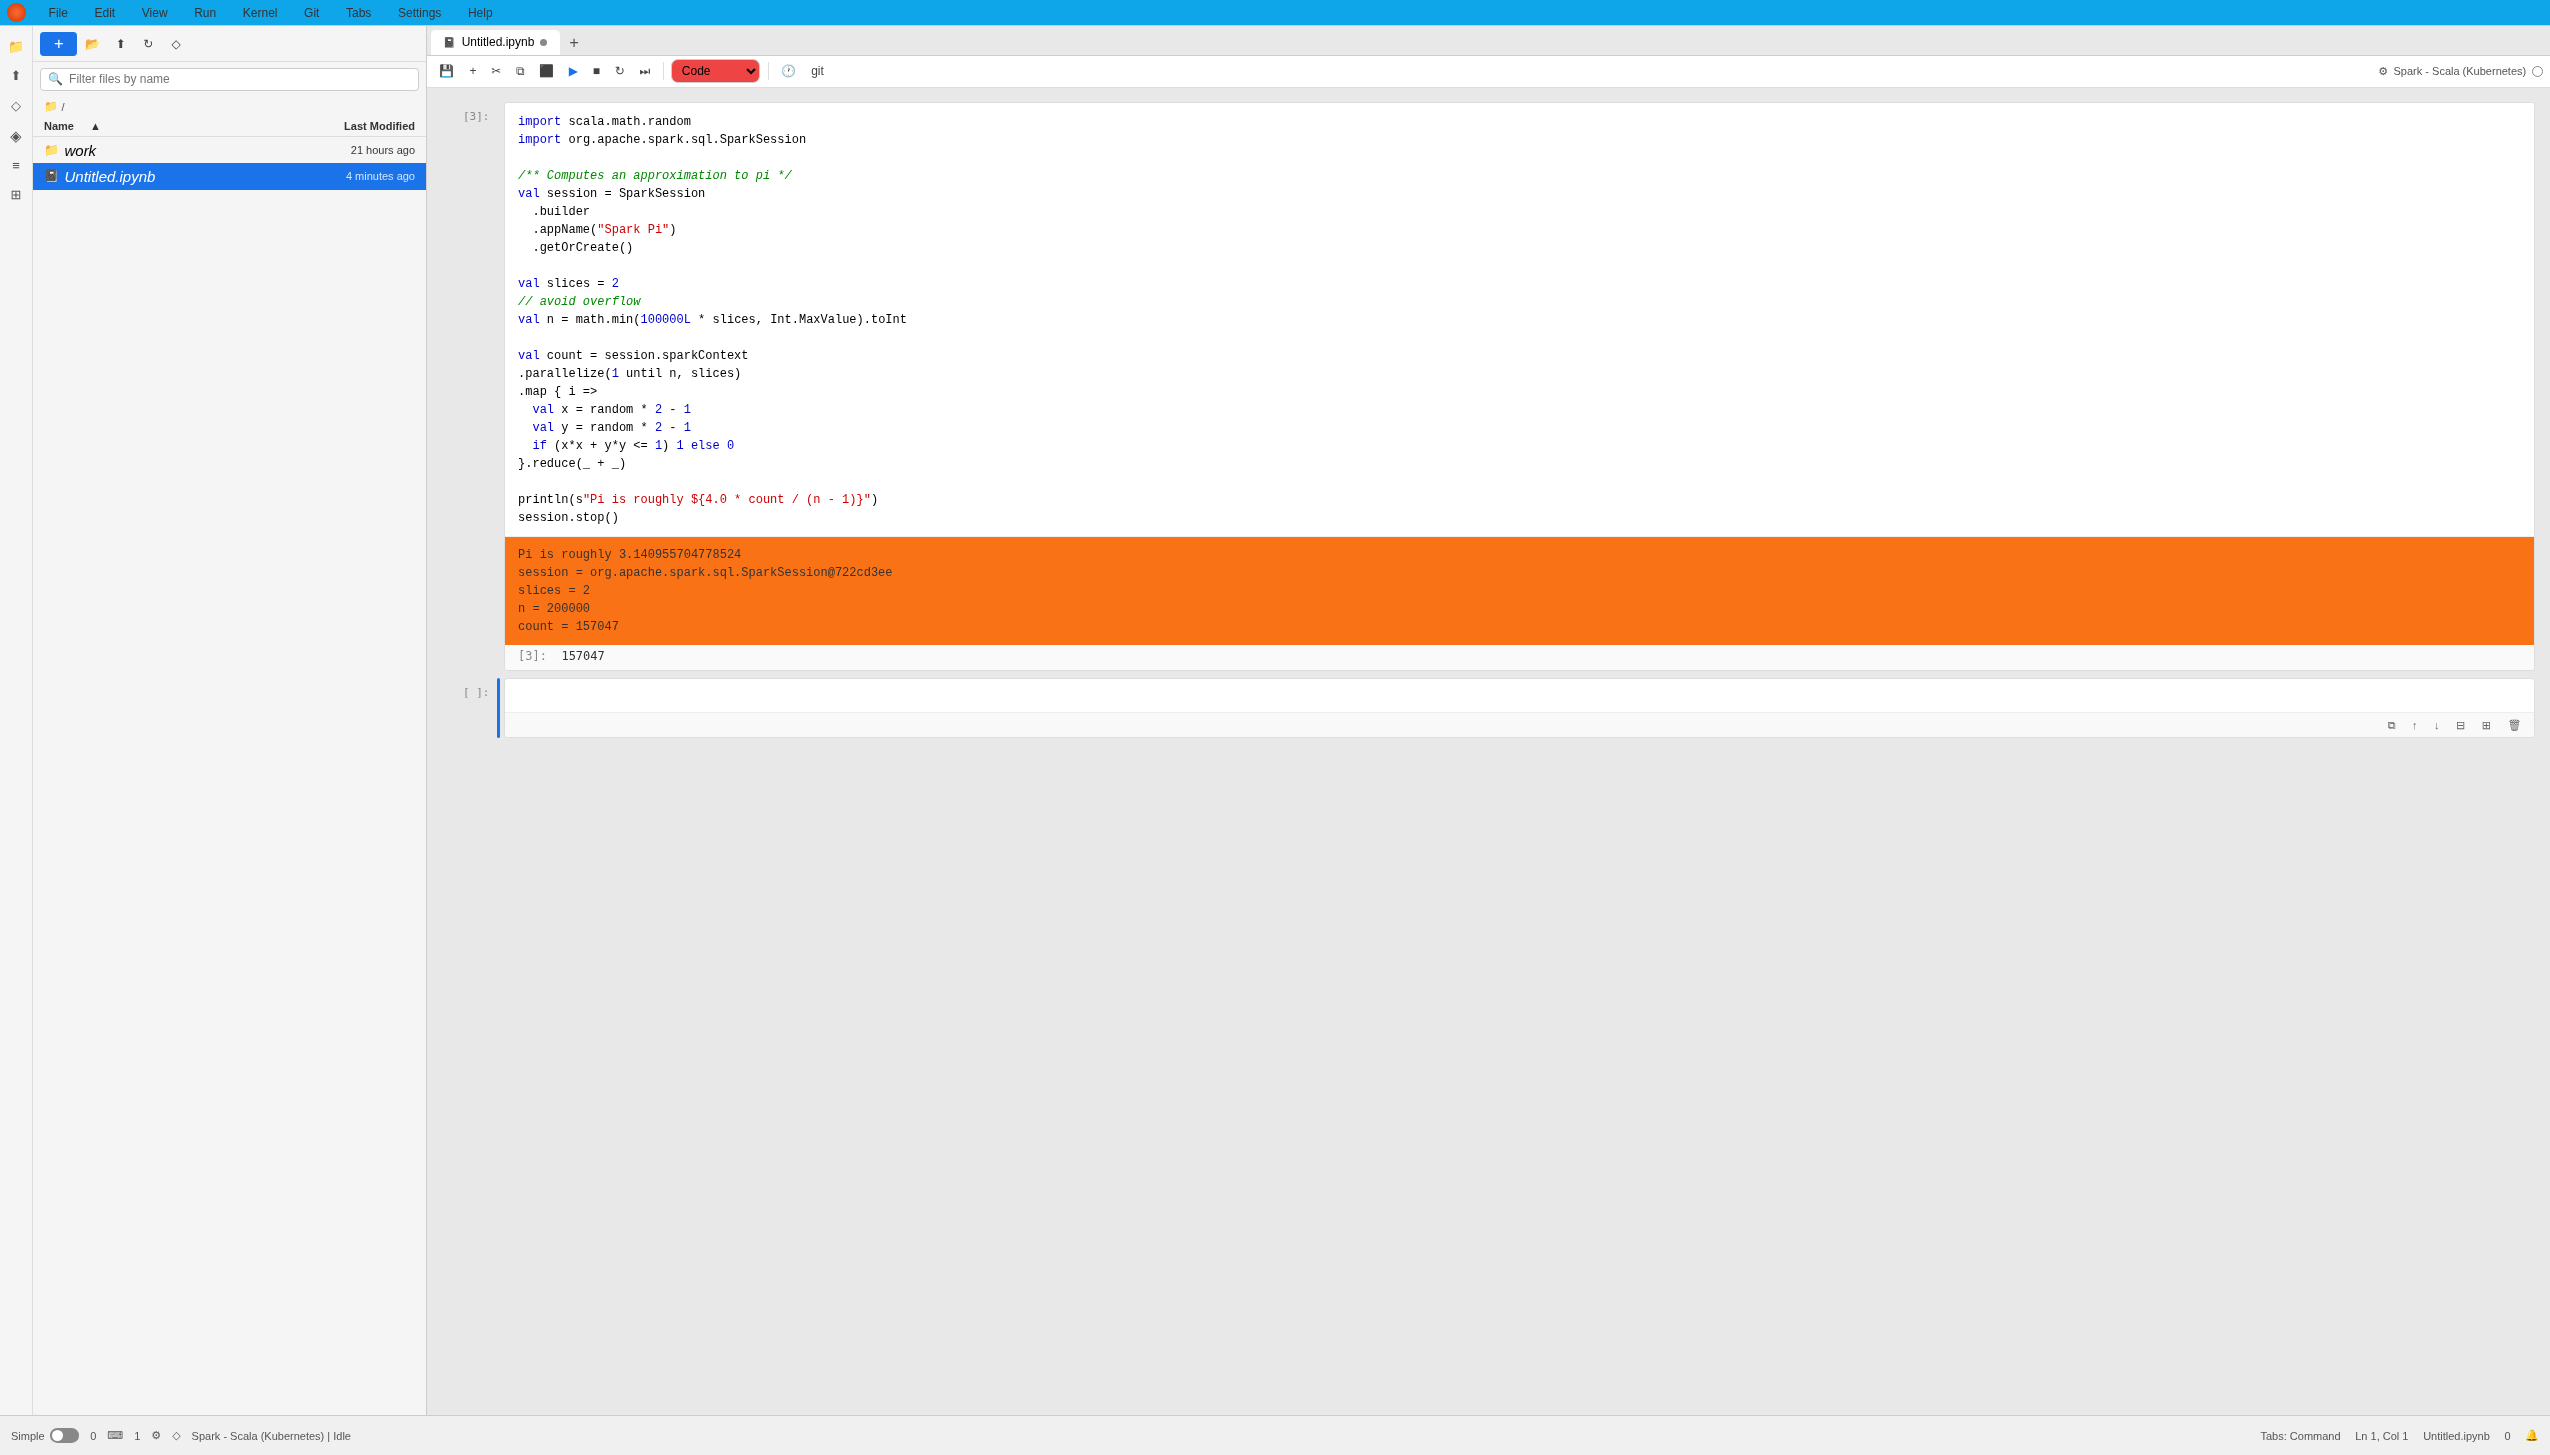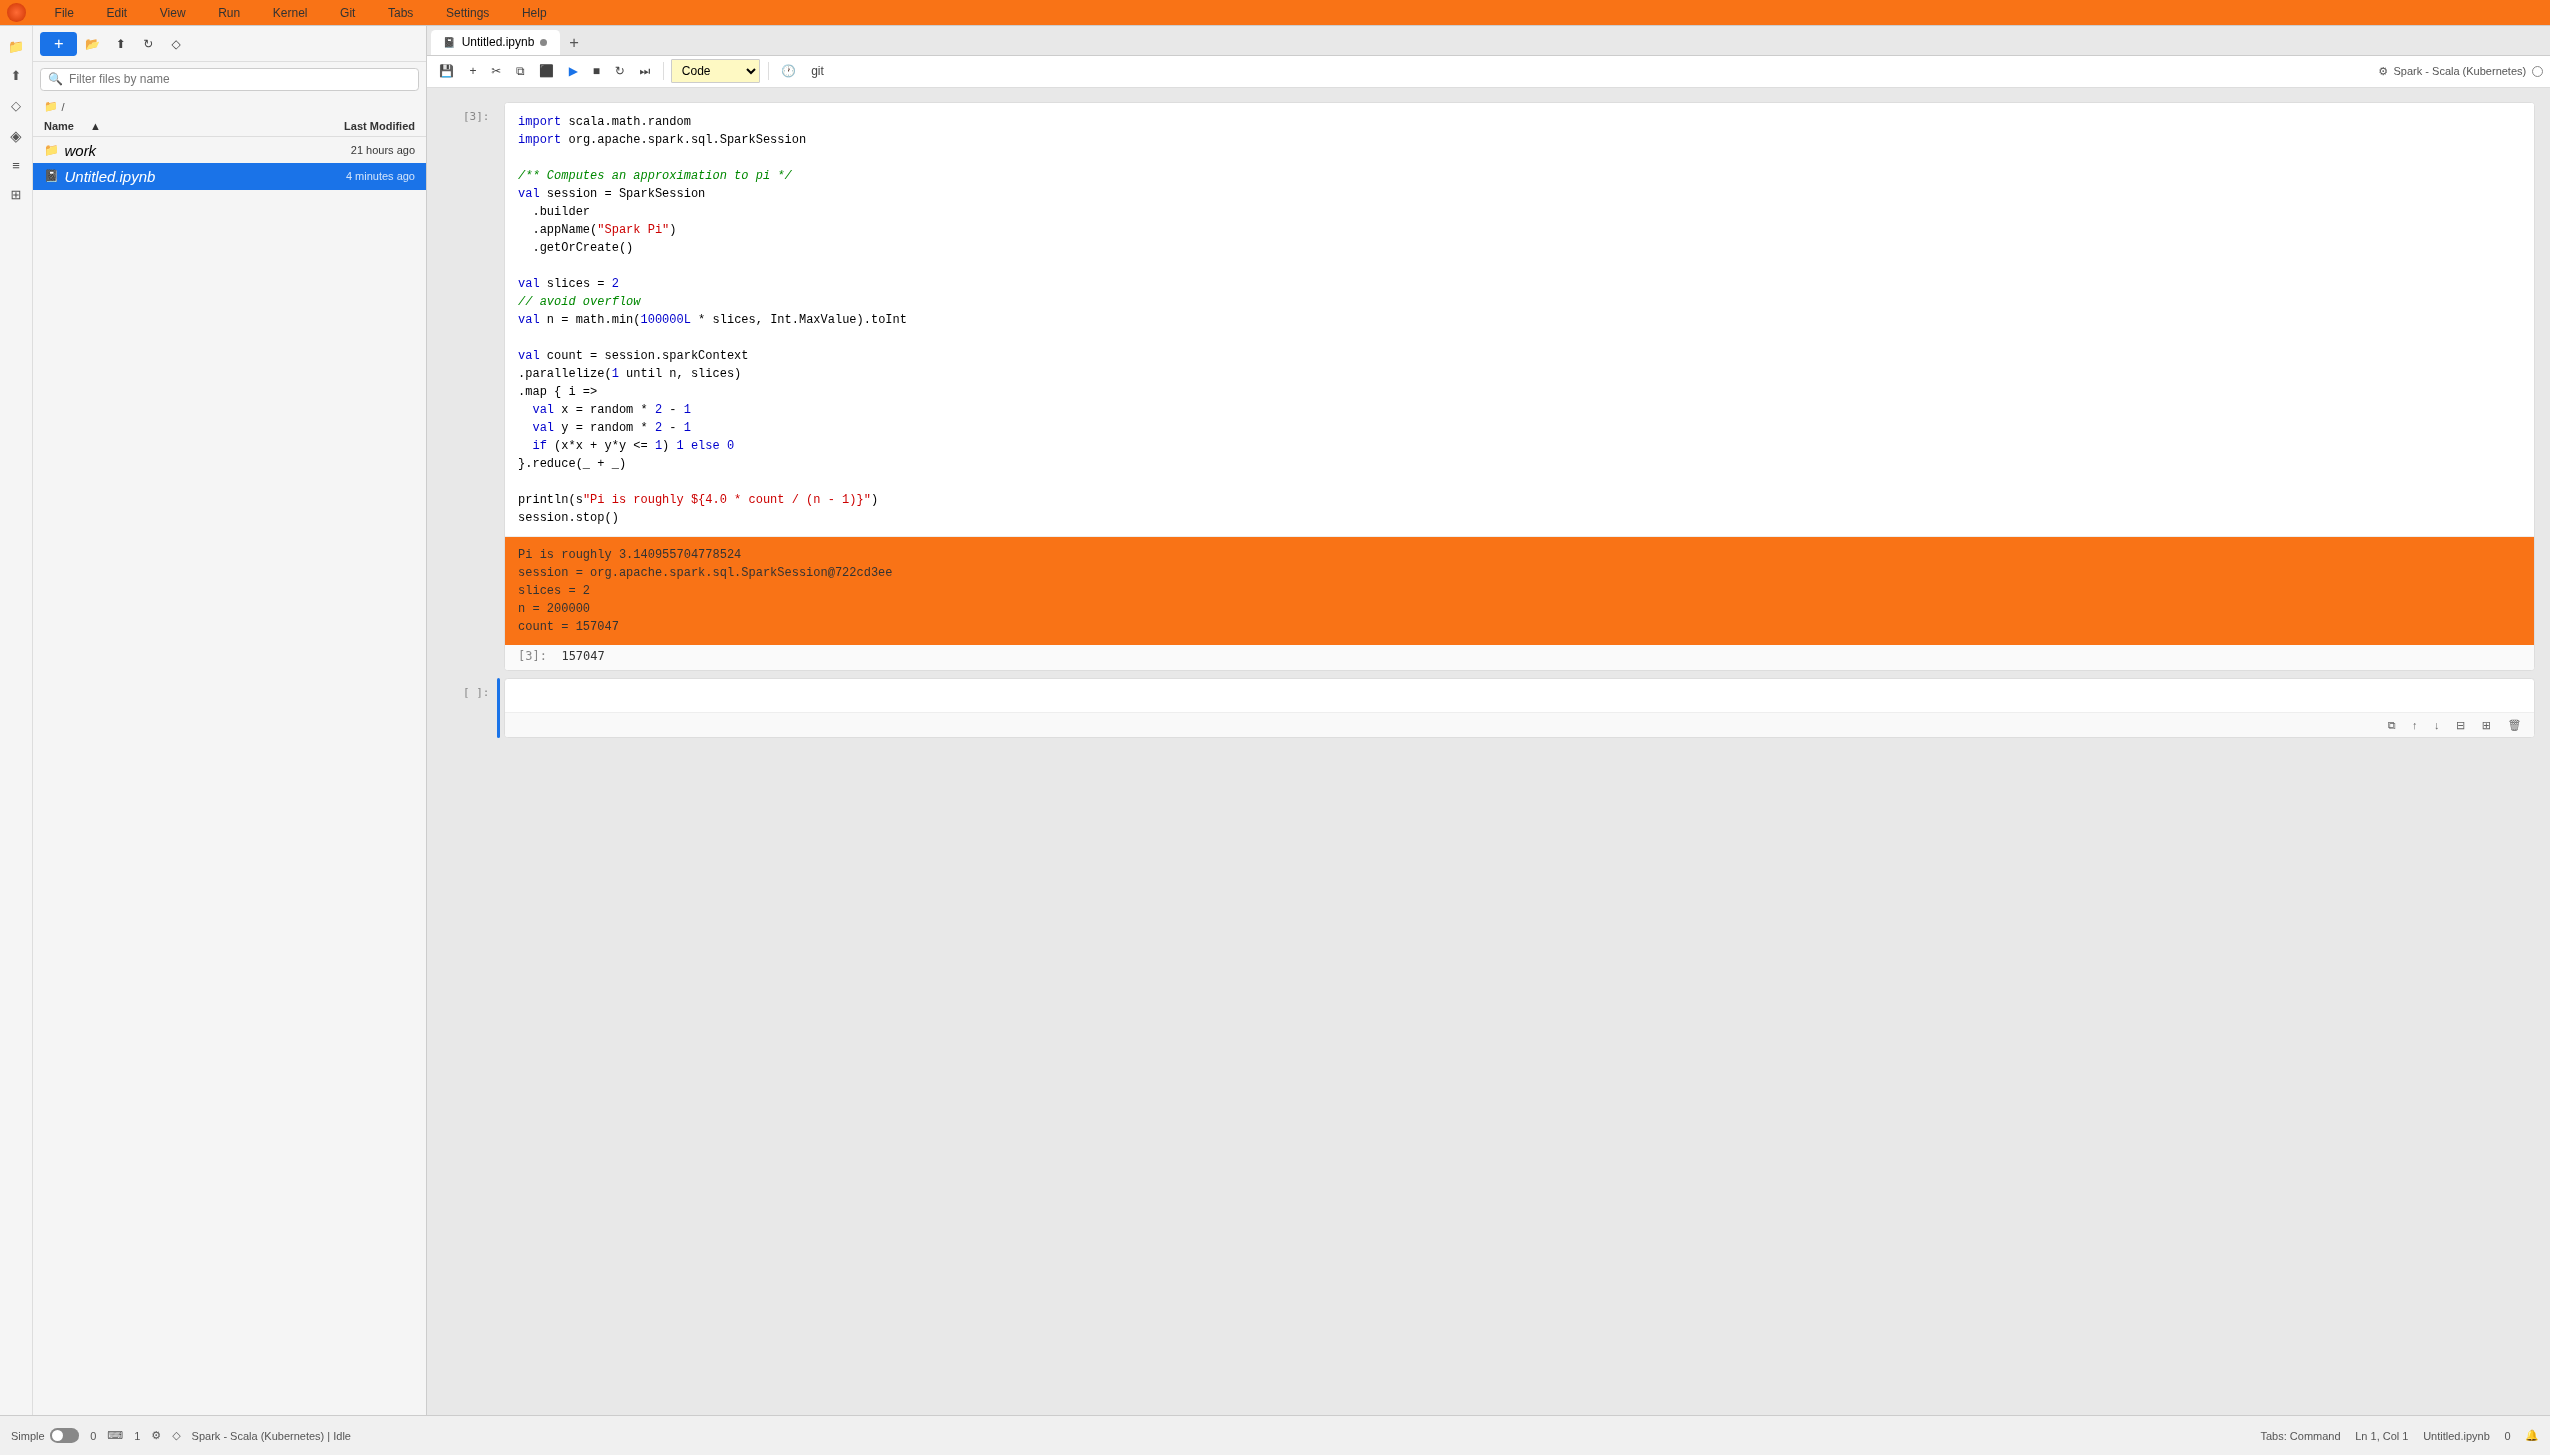--- a/index.html
+++ b/index.html
@@ -1,19 +1,19 @@
 <!DOCTYPE html>
 <html style="font-size:14.7px"><head>
   <meta charset="utf-8">
   <style>
     * { box-sizing: border-box; margin: 0; padding: 0; }
     body { font-family: -apple-system, BlinkMacSystemFont, 'Segoe UI', sans-serif; background: #e8e8e8; display: flex; flex-direction: column; height: 100vh; overflow: hidden; font-size: 12px; }
 
     
-    #menubar { background: #f97316; border-bottom: 0.9px solid #ccc; display: flex; align-items: center; padding: 0 7.3px; height: 26px; gap: 18px; }
+    #menubar { background: #0ea5e9; border-bottom: 0.9px solid #ccc; display: flex; align-items: center; padding: 0 7.3px; height: 26px; gap: 12px; }
     #menubar .menu-item { padding: 1.8px 7.3px; font-size: 12px; color: #333; cursor: pointer; border-radius: 2.8px; }
 
     
     #main-layout { display: flex; flex: 1; overflow: hidden; }
 
     
     #icon-sidebar { width: 33px; background: #f5f5f5; border-right: 0.9px solid #ddd; display: flex; flex-direction: column; align-items: center; padding-top: 7.3px; gap: 3.7px; }
     .icon-btn { width: 26px; height: 26px; display: flex; align-items: center; justify-content: center; border-radius: 3.7px; cursor: pointer; color: #555; font-size: 13px; }
     .icon-btn.active { color: #1a73e8; }
 
@@ -55,21 +55,21 @@
     .tab { display: flex; align-items: center; padding: 5.5px 13px; background: #d0d0d0; border-radius: 4.6px 4.6px 0 0; cursor: pointer; gap: 5.5px; font-size: 12px; }
     .tab.active { background: white; }
     .tab .tab-icon { font-size: 10px; color: #e8a000; }
     .tab .tab-dot { width: 7.3px; height: 7.3px; border-radius: 50%; background: #888; }
     .tab-add { width: 24px; height: 24px; display: flex; align-items: center; justify-content: center; cursor: pointer; font-size: 16.5px; color: #555; border-radius: 3.7px; }
 
     
     #notebook-toolbar { background: white; border-bottom: 0.9px solid #ddd; display: flex; align-items: center; padding: 3.7px 7.3px; gap: 3.7px; }
     .nb-btn { padding: 3.7px 5.5px; border: none; background: transparent; cursor: pointer; color: #444; font-size: 12px; border-radius: 2.8px; display: flex; align-items: center; gap: 3.7px; }
     .nb-divider { width: 0.9px; height: 18.3px; background: #ddd; margin: 0 3.7px; }
-    #cell-type-select { border: 0.9px solid #ccc; border-radius: 1px; padding: 2.8px 5.5px; font-size: 12px; background: #fef9c3; cursor: pointer; }
+    #cell-type-select { border: 0.9px solid #ccc; border-radius: 7px; padding: 2.8px 5.5px; font-size: 12px; background: #ef4444; cursor: pointer; }
     .nb-spacer { flex: 1; }
     .kernel-status { display: flex; align-items: center; gap: 5.5px; font-size: 11px; color: #555; }
     .kernel-circle { width: 11px; height: 11px; border-radius: 50%; border: 1.8px solid #888; }
 
     
     #notebook-content { flex: 1; background: #e8e8e8; overflow-y: auto; padding: 14.7px; }
     .cell-wrapper { display: flex; align-items: stretch; margin-bottom: 7.3px; }
     .cell-gutter { width: 55px; flex-shrink: 0; display: flex; align-items: flex-start; justify-content: flex-end; padding-right: 7.3px; padding-top: 7.3px; font-size: 11px; color: #888; font-family: monospace; }
     .cell-indicator { width: 3.7px; background: #1a73e8; border-radius: 1.8px; margin-right: 3.7px; flex-shrink: 0; }
     .cell-indicator.empty { background: transparent; }

